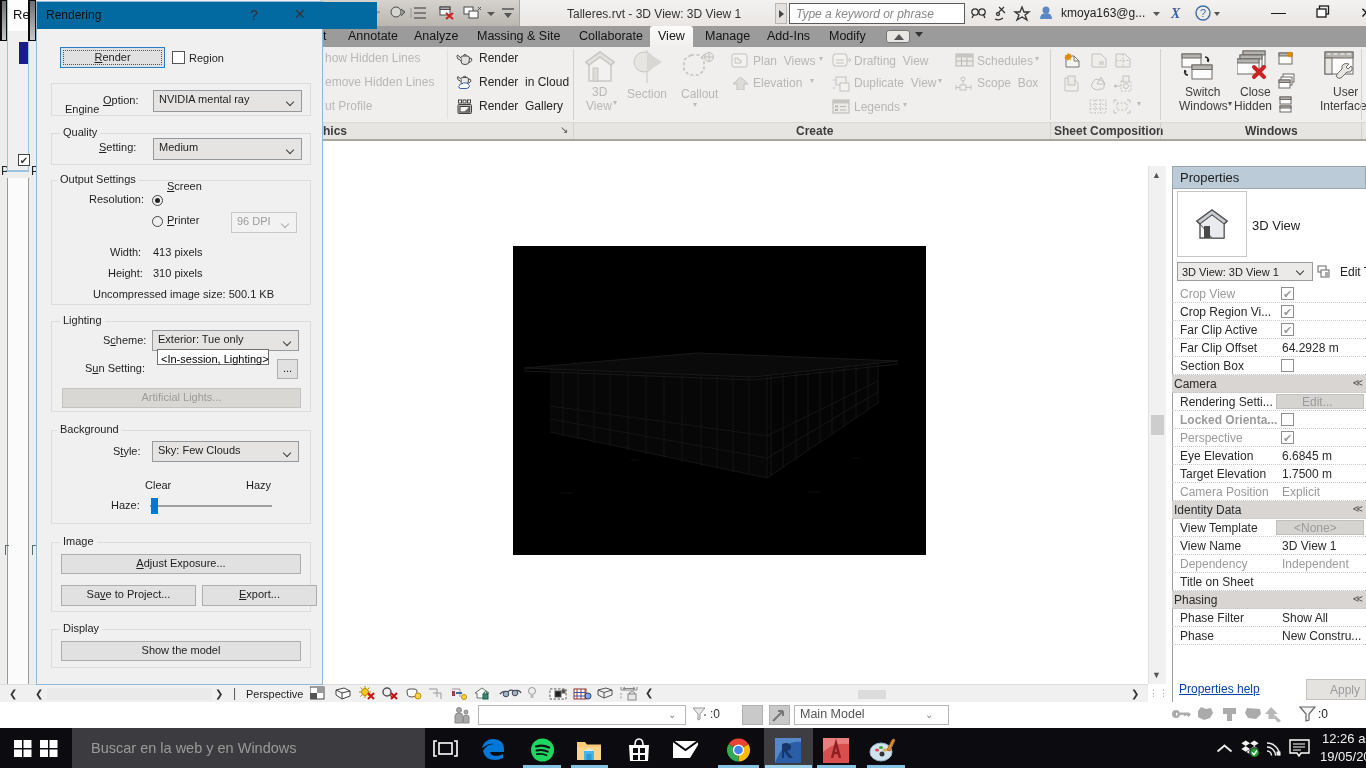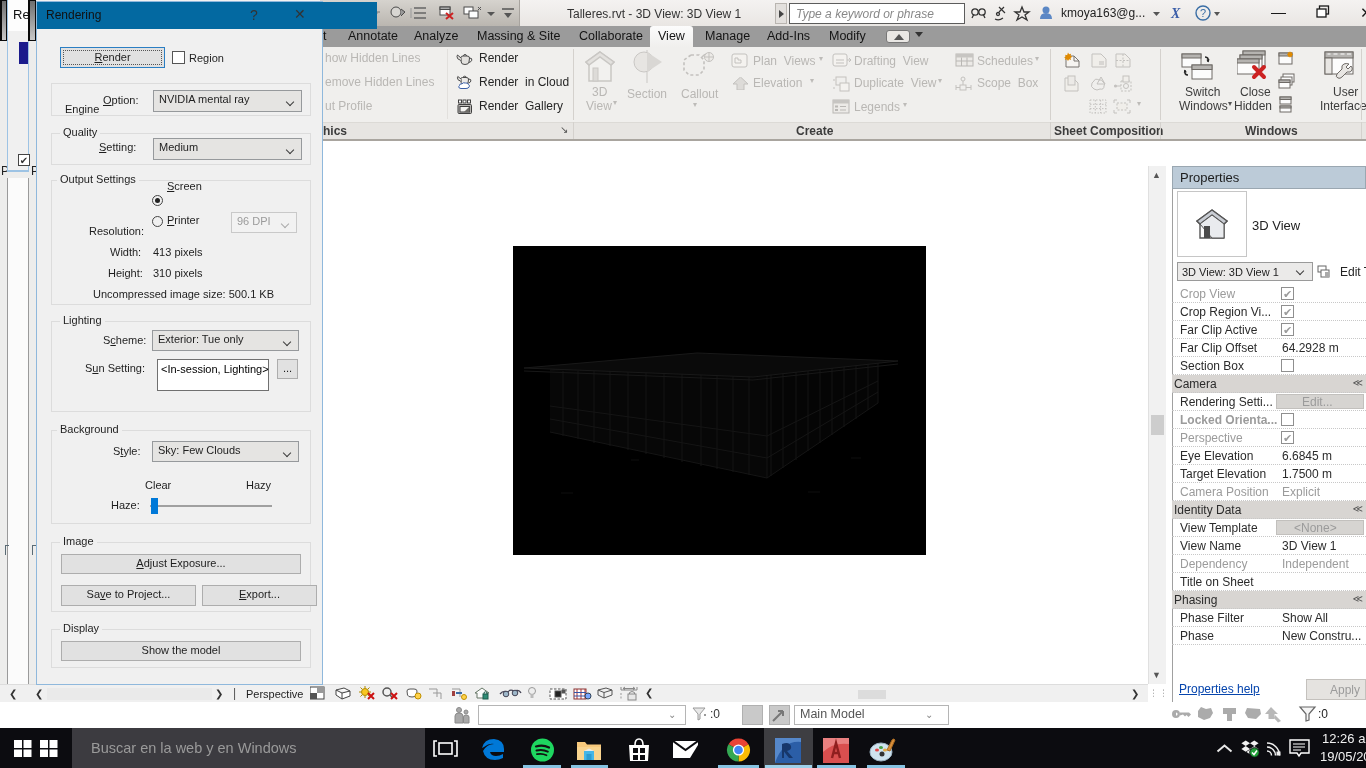--- a/index.html
+++ b/index.html
@@ -766,21 +766,21 @@
 <div class="gbox" style="left:14px;top:131px;width:260px;height:32px;"></div>
 <div class="glabel" style="left:23px;top:124px;">Quality</div>
 <div class="dtext" style="left:62px;top:139px;"><u>S</u>etting:</div>
 <div class="combo" style="left:116px;top:136px;width:149px;height:22px;">
       <span>Medium</span>
       <span class="chev">⌄</span>
     </div>
 
 <div class="gbox" style="left:14px;top:178px;width:260px;height:125px;"></div>
 <div class="glabel" style="left:20px;top:171px;">Output Settings</div>
-<div class="dtext" style="left:52px;top:191px;margin-top:32px;">Resolution:</div>
+<div class="dtext" style="left:52px;top:191px;">Resolution:</div>
 <div class="abs" style="left:115px;top:193px;width:11px;height:11px;border:1px solid #444;border-radius:50%;"></div>
 <div class="abs" style="left:118px;top:196px;width:5px;height:5px;background:#222;border-radius:50%;"></div>
 <div class="dtext" style="left:130px;top:178px;text-align:center;"><u>S</u>creen</div>
 <div class="abs" style="left:115px;top:214px;width:11px;height:11px;border:1px solid #444;border-radius:50%;"></div>
 <div class="dtext" style="left:130px;top:212px;"><u>P</u>rinter</div>
 <div class="combo" style="left:194px;top:210px;width:66px;height:21px;background:#f2f2f2;border-color:#c9c9c9;color:#9b9b9b;">
       <span>96 DPI</span>
       <span class="chev" style="border-color:#aaa;"></span>
     </div>
 <div class="dtext" style="left:73px;top:244px;">Width:</div>
@@ -790,24 +790,25 @@
 <div class="dtext" style="left:56px;top:286px;">Uncompressed image size:  500.1 KB</div>
 
 <div class="gbox" style="left:14px;top:319px;width:260px;height:91px;"></div>
 <div class="glabel" style="left:23px;top:312px;">Lighting</div>
 <div class="dtext" style="left:66px;top:332px;">S<u>c</u>heme:</div>
 <div class="combo" style="left:115px;top:328px;width:147px;height:21px;">
       <span>Exterior: Tue only</span>
       <span class="chev">⌄</span>
     </div>
 <div class="dtext" style="left:48px;top:360px;">S<u>u</u>n Setting:</div>
-<div class="abs" style="left:120px;top:357px;width:112px;height:32px;background:#fff;border:1px solid #707070;">
+<div class="abs" style="left:120px;top:347px;width:112px;height:16px;background:#fff;border:1px solid #707070;">
       <span style="display:block;margin:3px 0 0 3px;font-size:11px;white-space:nowrap;">&lt;In-session, Lighting&gt;</span>
     </div>
 <div class="dbtn" style="left:240px;top:357px;width:21px;height:20px;"><span>...</span></div>
+<div class="dbtn" style="left:25px;top:386px;width:239px;height:20px;background:#d9d7d4;border-color:#c5c3c0;color:#9e9c99;"><span>Artificial Lights...</span></div>
 
 <div class="gbox" style="left:14px;top:428px;width:260px;height:94px;"></div>
 <div class="glabel" style="left:20px;top:421px;">Background</div>
 <div class="dtext" style="left:76px;top:443px;">S<u>t</u>yle:</div>
 <div class="combo" style="left:115px;top:439px;width:147px;height:21px;">
       <span>Sky: Few Clouds</span>
       <span class="chev">⌄</span>
     </div>
 <div class="dtext" style="left:108px;top:477px;">Clear</div>
 <div class="dtext" style="left:209px;top:477px;">Hazy</div>

